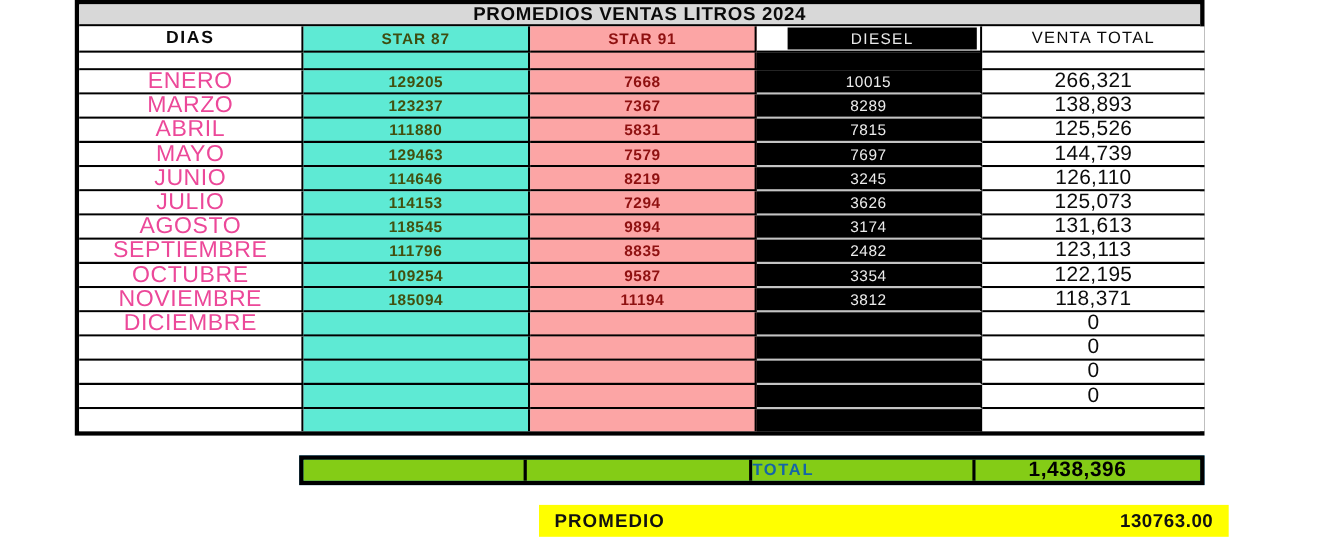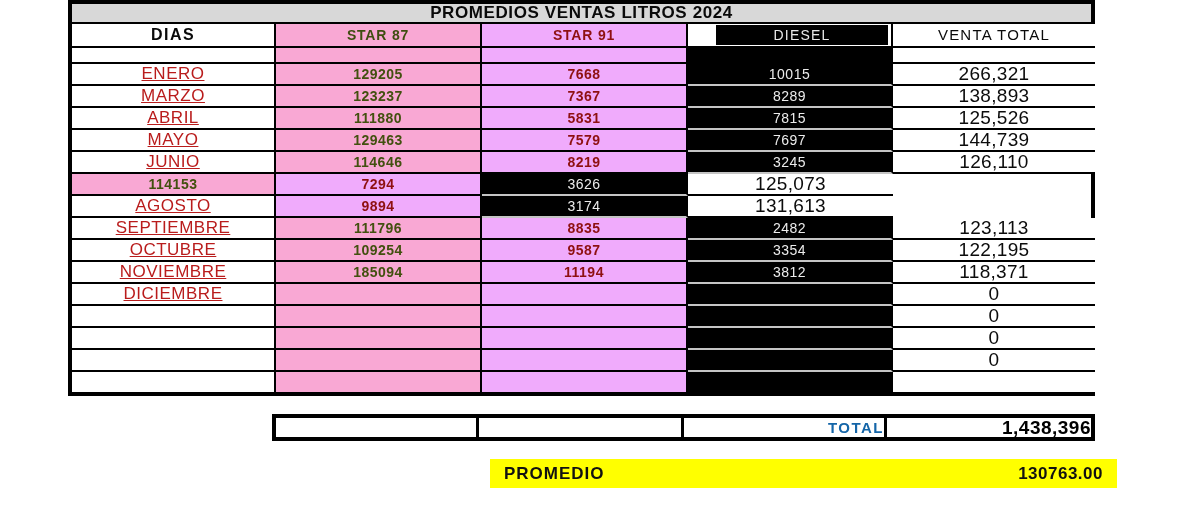--- a/index.html
+++ b/index.html
@@ -15,43 +15,43 @@
   .row{display:grid;grid-template-columns:204px 206px 206px 205px 202px;}
   .cell{box-sizing:border-box;border-right:2px solid #000;border-bottom:2px solid #000;
         text-align:center;overflow:hidden;white-space:nowrap;}
   .cell:last-child{border-right:none;}
   .header .cell{height:24px;line-height:22px;}
   .spacer .cell{height:16px;}
   .data .cell{height:22px;line-height:20px;}
   .data:last-of-type .cell{border-bottom:none;height:20px;}
 
   
-  .bg-white{background:#fff;} .bg-green{background:#f9a8d4;}
-  .bg-red{background:#f0abfc;} .bg-black{background:#000;}
+  .bg-white{background:#fff;} .bg-green{background:#5eead4;}
+  .bg-red{background:#fca5a5;} .bg-black{background:#000;}
 
   .hdr-dias{font-weight:700;font-size:16px;letter-spacing:1.5px;color:#0a0a0a;}
   .hdr-87{font-weight:700;font-size:14px;letter-spacing:.8px;color:#3E4D10;}
   .hdr-91{font-weight:700;font-size:14px;letter-spacing:.8px;color:#8E1010;}
   .hdr-venta{font-weight:400;font-size:15px;letter-spacing:1.2px;color:#0a0a0a;}
   .hdr-diesel{padding:1px 3px 0 3px;}
   .diesel-box{display:block;background:#000;color:#E9E9E9;height:20px;line-height:20px;
         font-size:14px;letter-spacing:1.2px;margin-left:25px;}
 
-  .month{font-size:17px;letter-spacing:.5px;color:#b91c1c;text-decoration:underline;}
+  .month{font-size:21px;letter-spacing:.5px;color:#ec4899;}
   .v87{font-weight:700;font-size:14px;letter-spacing:.5px;color:#42500F;}
   .v91{font-weight:700;font-size:14px;letter-spacing:.5px;color:#8E1010;}
   .vD{font-size:14px;letter-spacing:.5px;color:#ECECEC;border-bottom-color:#C4C4C4;}
   .vV{font-size:19px;letter-spacing:.3px;color:#0c0c0c;}
 
   
   .total-row{position:absolute;left:272px;top:414px;width:823px;height:27px;
         border:4px solid #000;box-sizing:border-box;background:#29A9E1;
         display:grid;grid-template-columns:203px 205px 203px 1fr;}
-  .tcell{box-sizing:border-box;background:#ffffff;border-right:3px solid #000;
-        text-align:right;line-height:19px;}
+  .tcell{box-sizing:border-box;background:#84cc16;border-right:3px solid #000;
+        text-align:left;line-height:19px;}
   .tcell:last-child{border-right:none;}
   .total-label{color:#1465A8;font-weight:700;font-size:15px;letter-spacing:1.5px;}
   .total-value{color:#000;font-weight:700;font-size:19px;letter-spacing:.5px;padding-left:48px;}
 
   
   .promedio{position:absolute;left:470px;top:459px;width:627px;height:29px;background:#FFFF00;
         display:flex;justify-content:space-between;align-items:center;
         padding:0 14px;box-sizing:border-box;margin-left:20px;}
   .p-label{font-weight:700;font-size:17px;letter-spacing:1px;color:#111;}
   .p-value{font-weight:700;font-size:17px;letter-spacing:.5px;color:#111;}
@@ -118,28 +118,30 @@
 
   <div class="row data">
     <div class="cell bg-white month">JUNIO</div>
     <div class="cell bg-green v87">114646</div>
     <div class="cell bg-red v91">8219</div>
     <div class="cell bg-black vD">3245</div>
     <div class="cell bg-white vV">126,110</div>
   </div>
 
   <div class="row data">
+    <div class="cell bg-white month">JULIO</div>
     <div class="cell bg-green v87">114153</div>
     <div class="cell bg-red v91">7294</div>
     <div class="cell bg-black vD">3626</div>
     <div class="cell bg-white vV">125,073</div>
   </div>
 
   <div class="row data">
     <div class="cell bg-white month">AGOSTO</div>
+    <div class="cell bg-green v87">118545</div>
     <div class="cell bg-red v91">9894</div>
     <div class="cell bg-black vD">3174</div>
     <div class="cell bg-white vV">131,613</div>
   </div>
 
   <div class="row data">
     <div class="cell bg-white month">SEPTIEMBRE</div>
     <div class="cell bg-green v87">111796</div>
     <div class="cell bg-red v91">8835</div>
     <div class="cell bg-black vD">2482</div>

